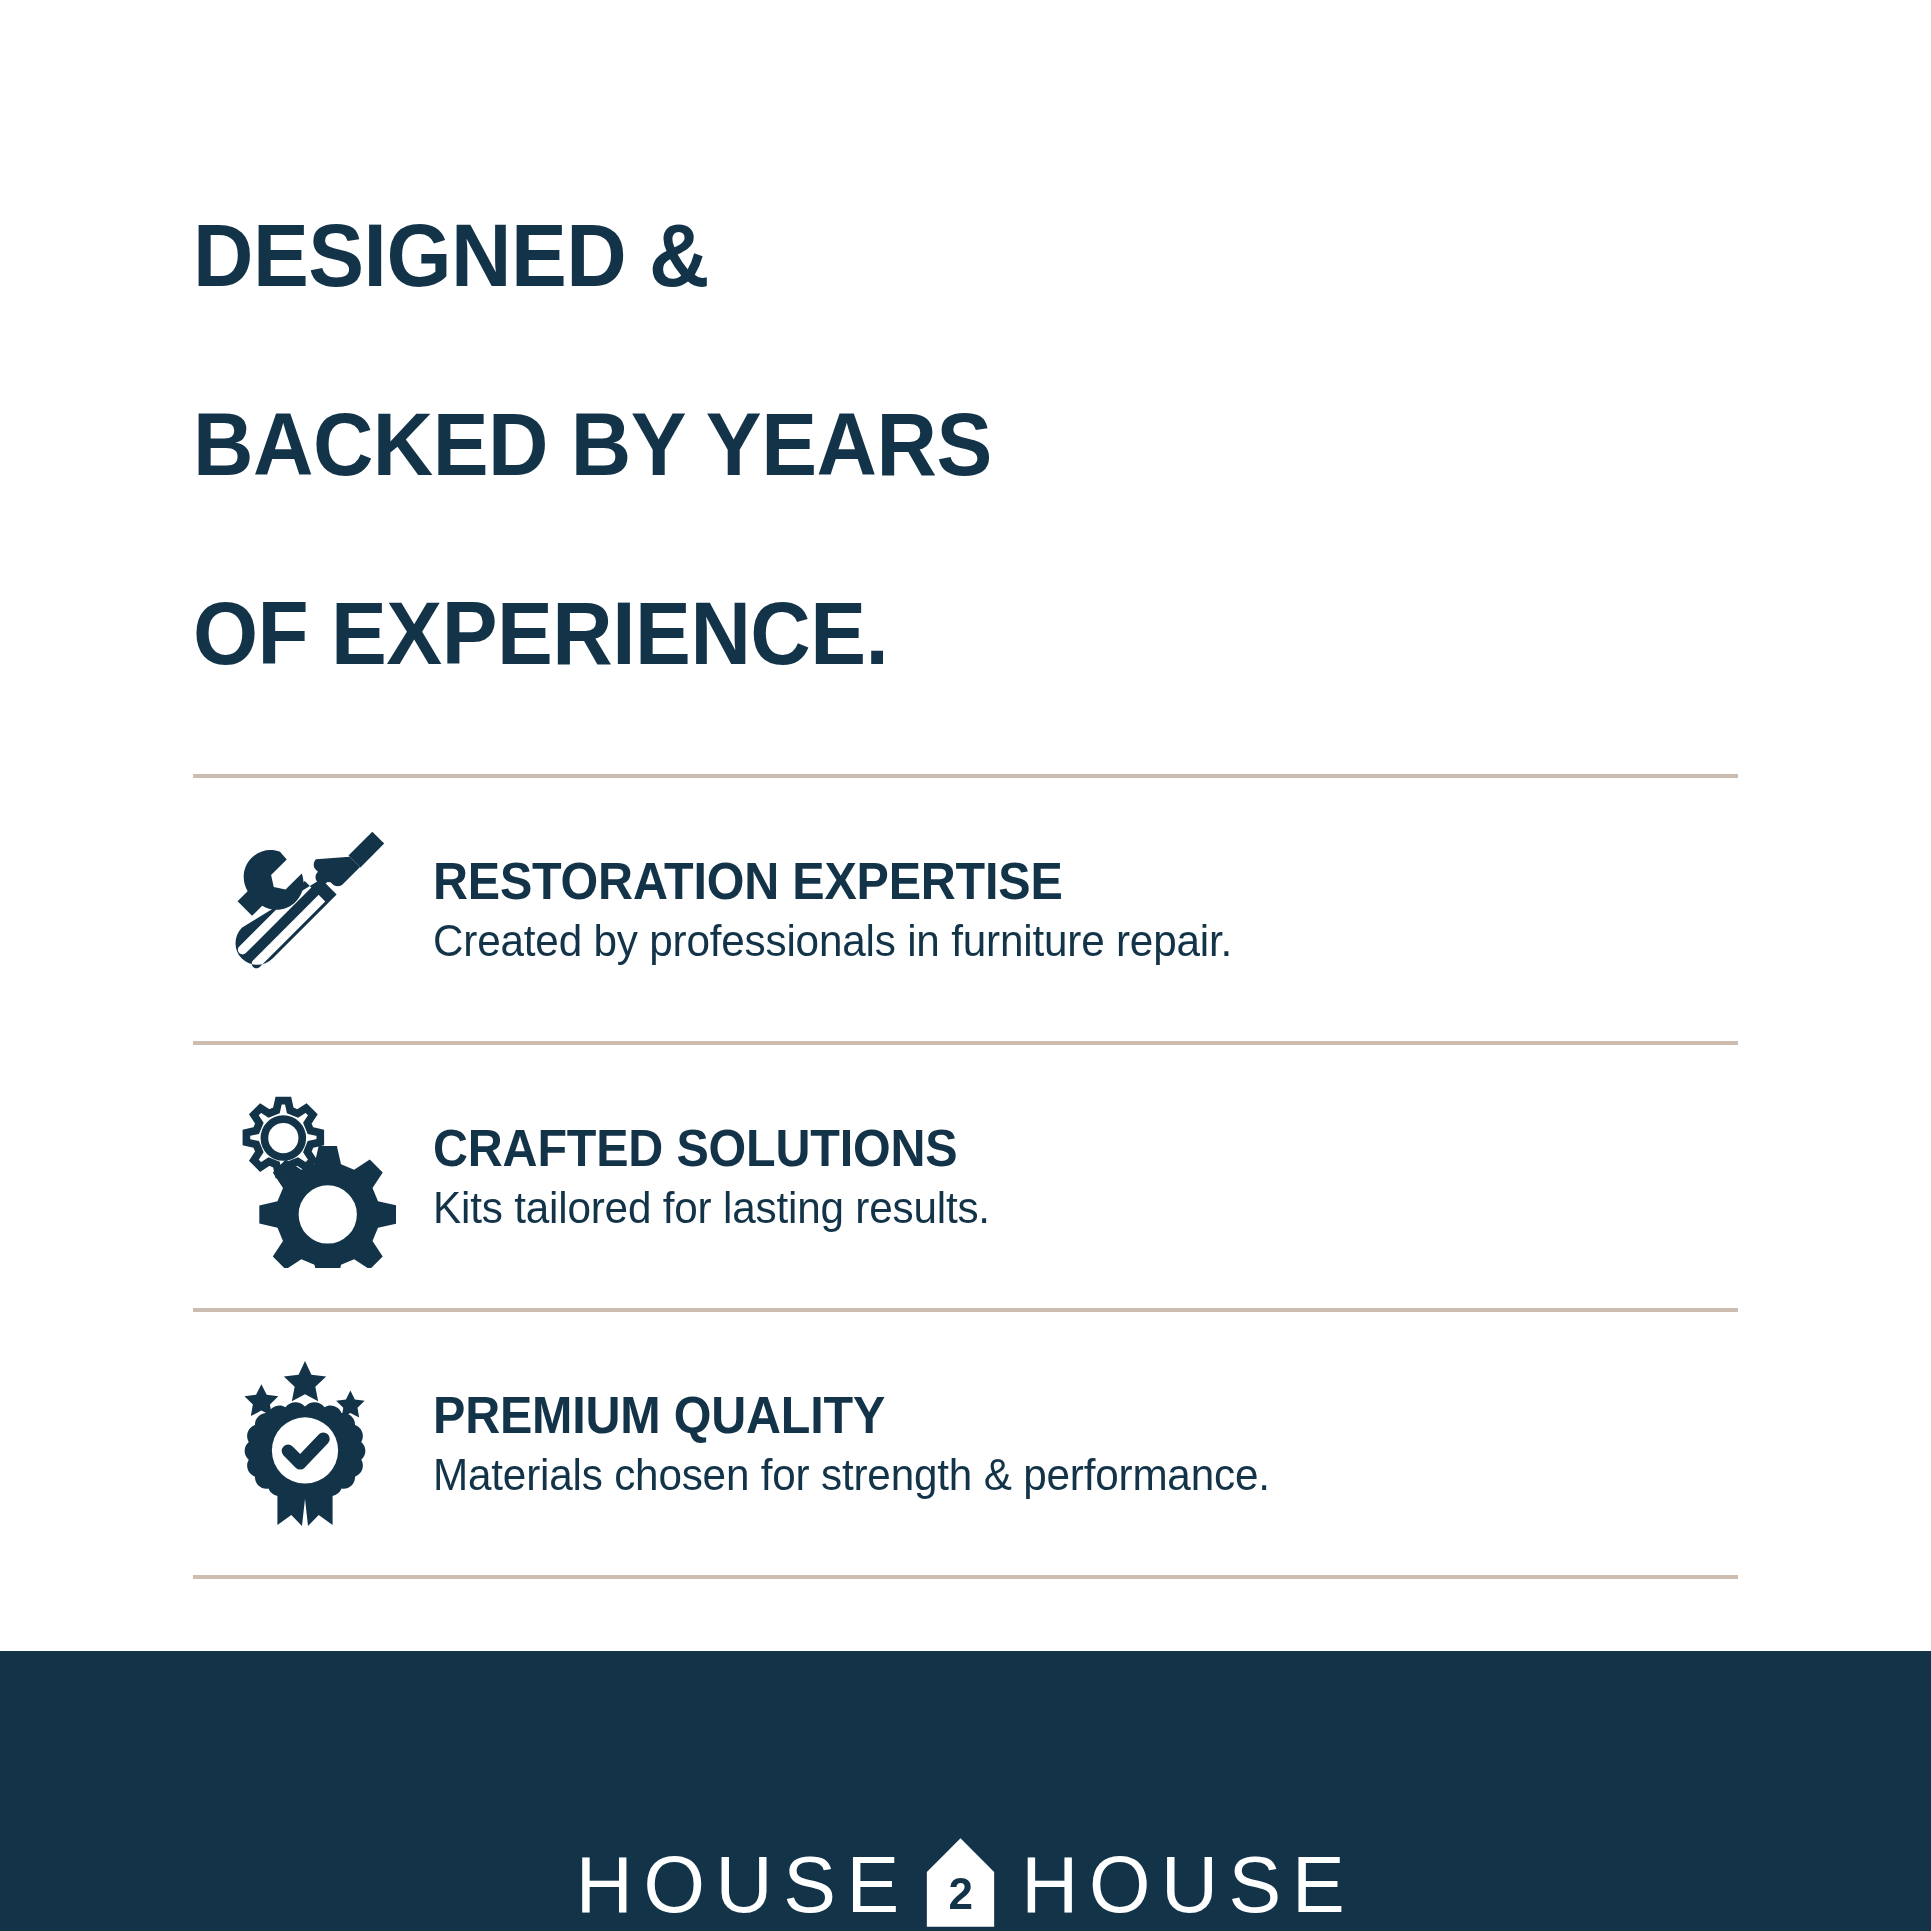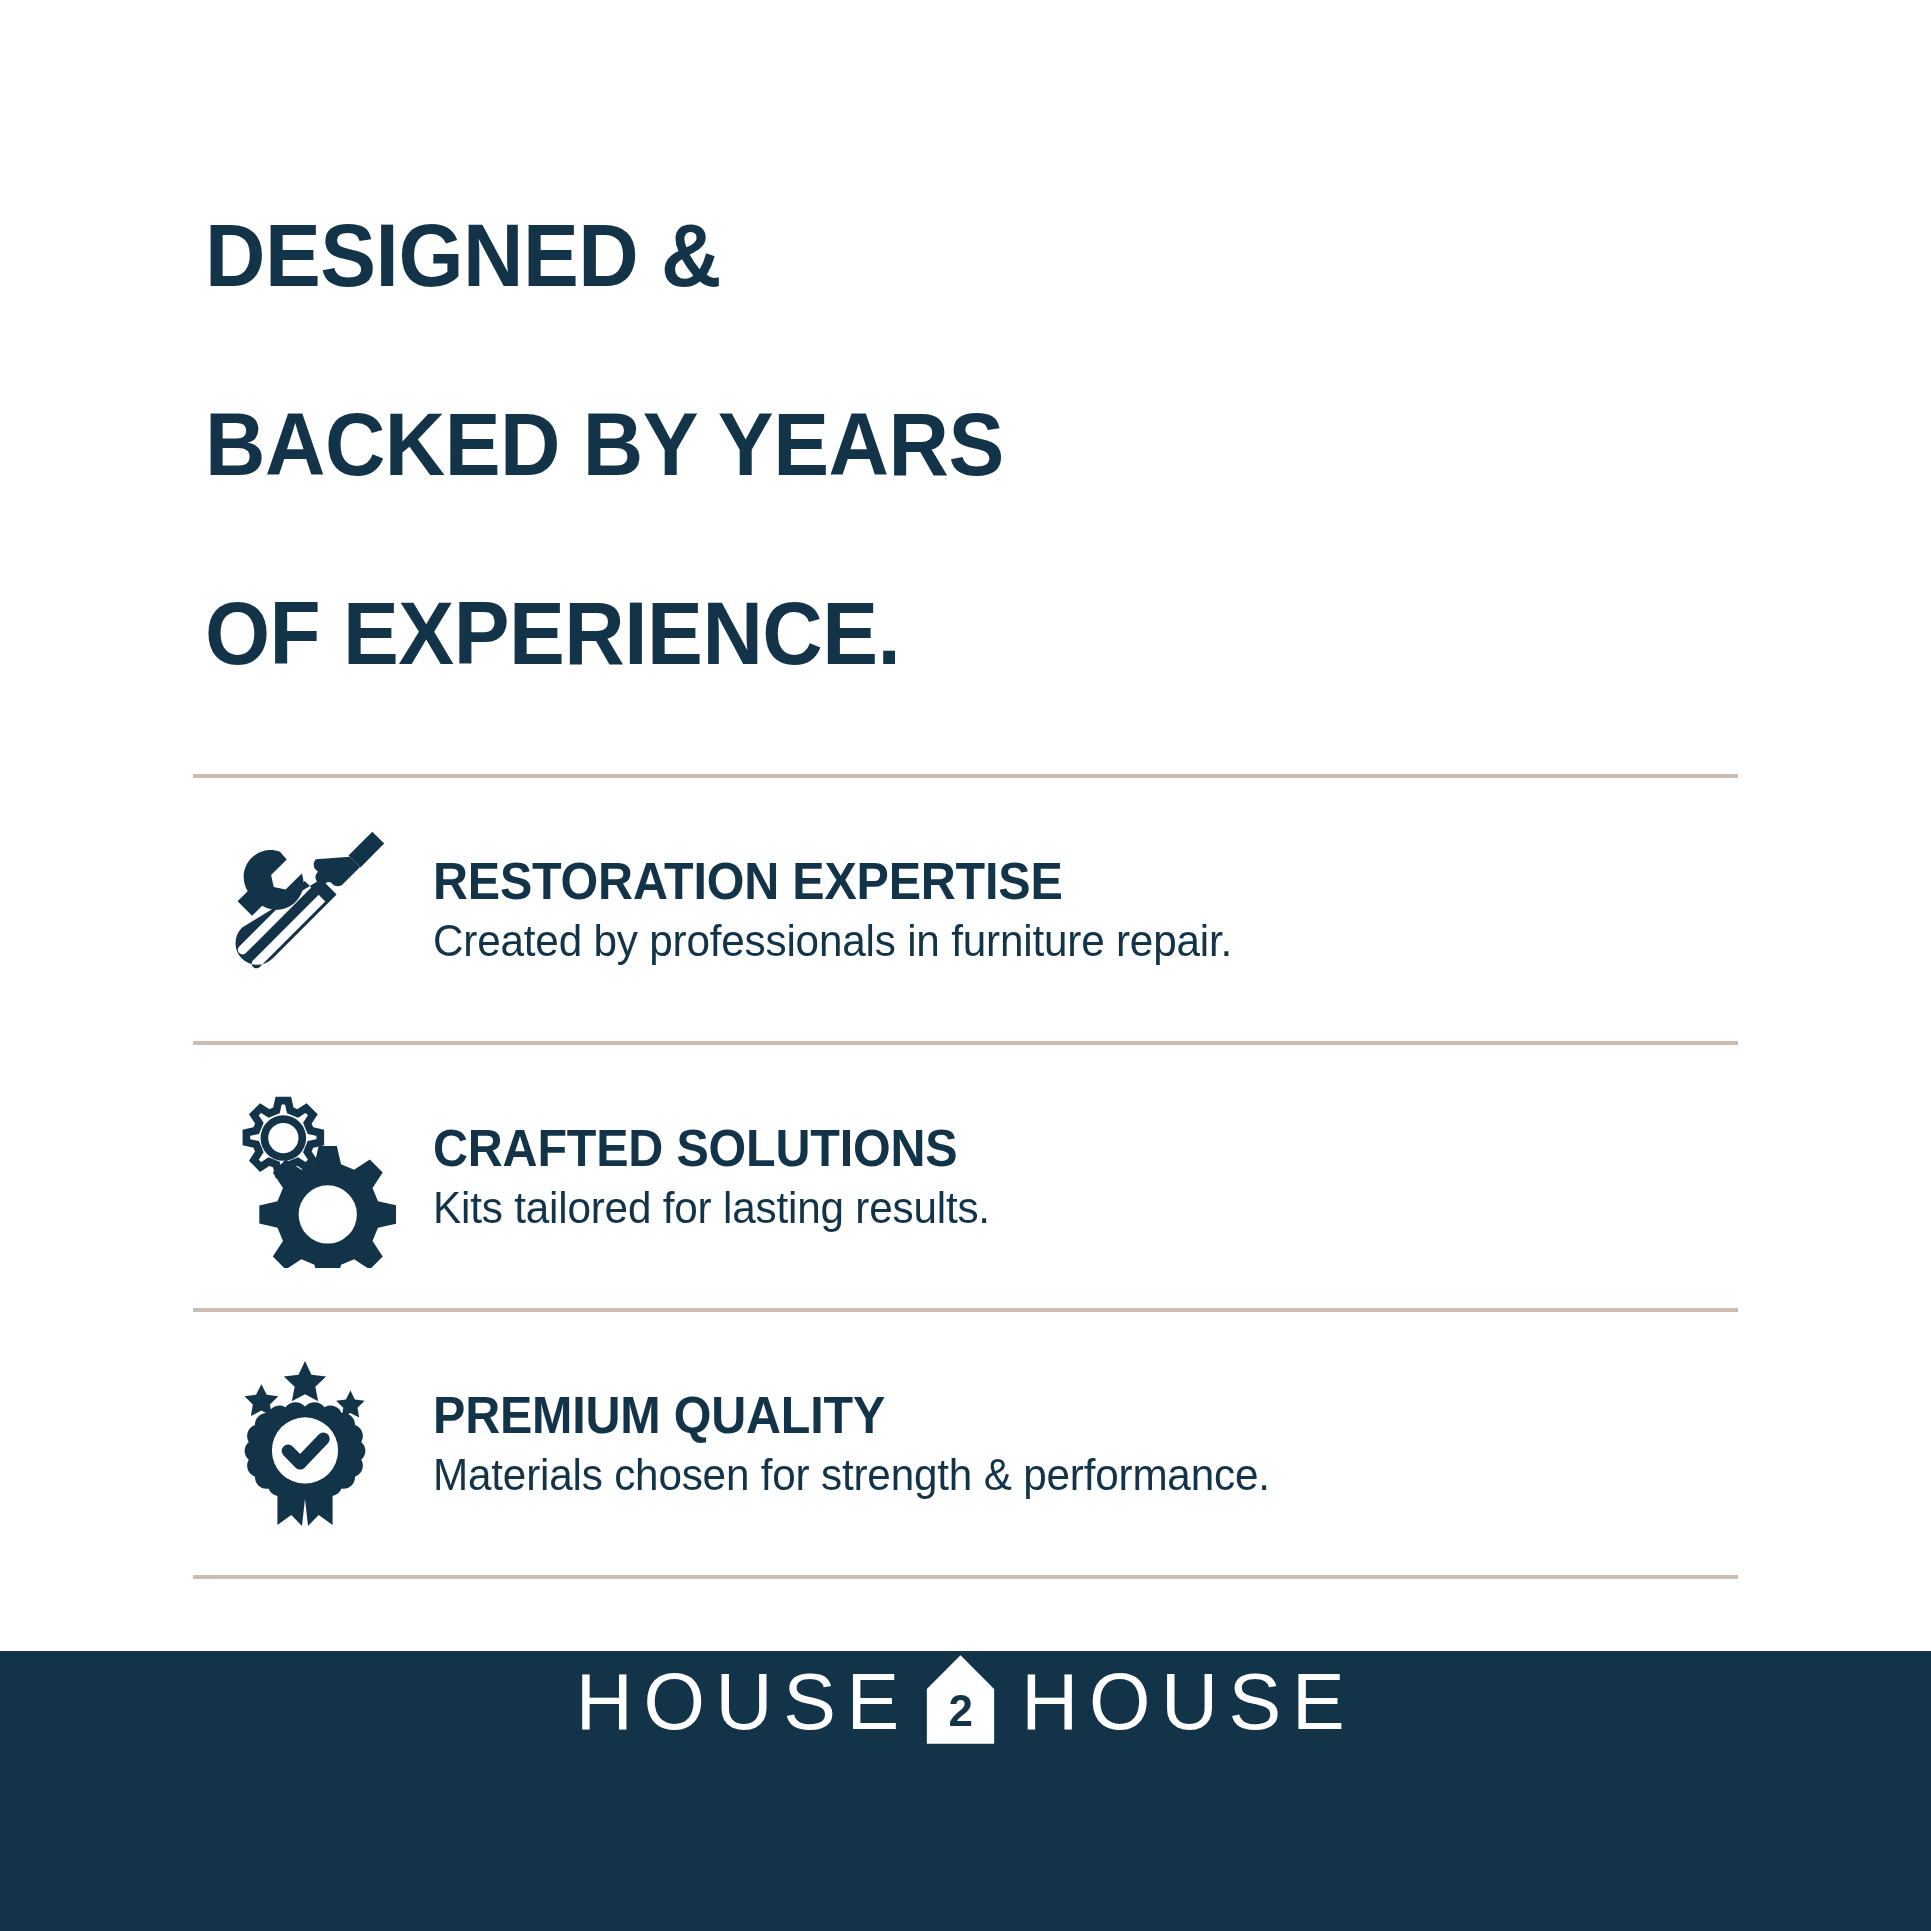--- a/index.html
+++ b/index.html
@@ -20,21 +20,20 @@
     width: 1931px;
     height: 1931px;
     background: #ffffff;
     display: flex;
     flex-direction: column;
   }
 
   
   .headline-block {
     padding: 114px 0 0 193px;
-    margin-left: 12px;
   }
   .headline {
     color: #123348;
     font-family: "Liberation Sans", sans-serif;
     font-weight: bold;
     font-size: 89px;
     line-height: 1.06;
     letter-spacing: -0.5px;
     transform: scaleX(0.94);
     transform-origin: left top;
@@ -100,21 +99,21 @@
 
   
   .footer {
     position: absolute;
     left: 0;
     bottom: 0;
     width: 1931px;
     height: 280px;
     background: #123348;
     display: flex;
-    align-items: flex-start;
+    align-items: flex-end;
     justify-content: center;
   }
   .logo {
     display: flex;
     align-items: center;
     justify-content: center;
     gap: 0;
   }
   .logo-word {
     color: #ffffff;

